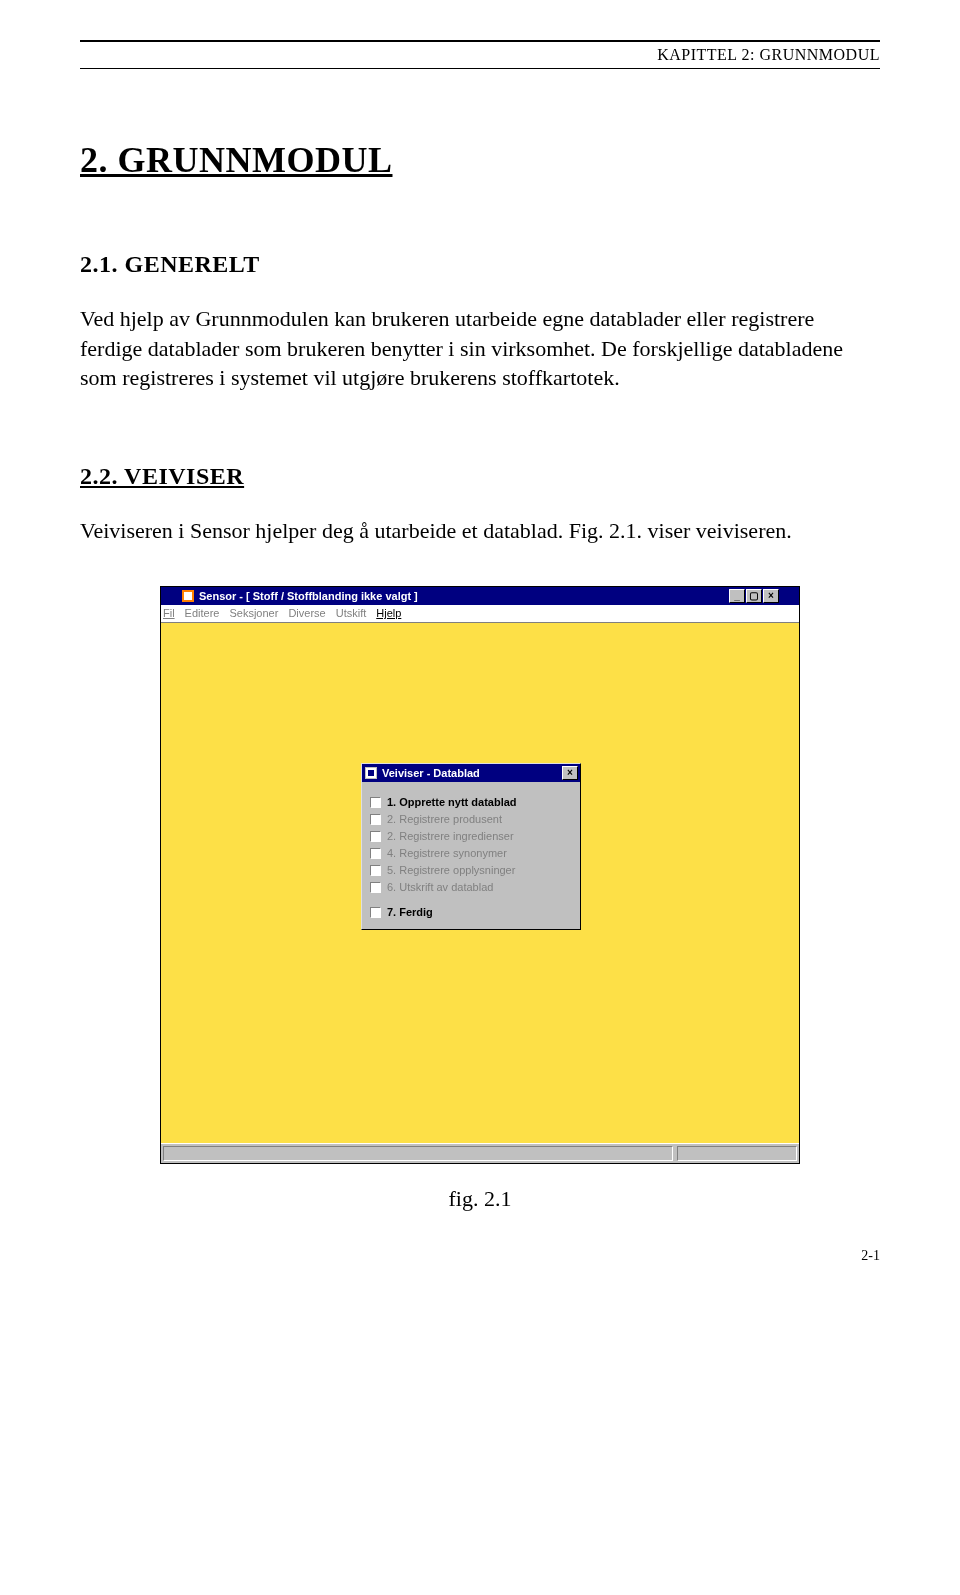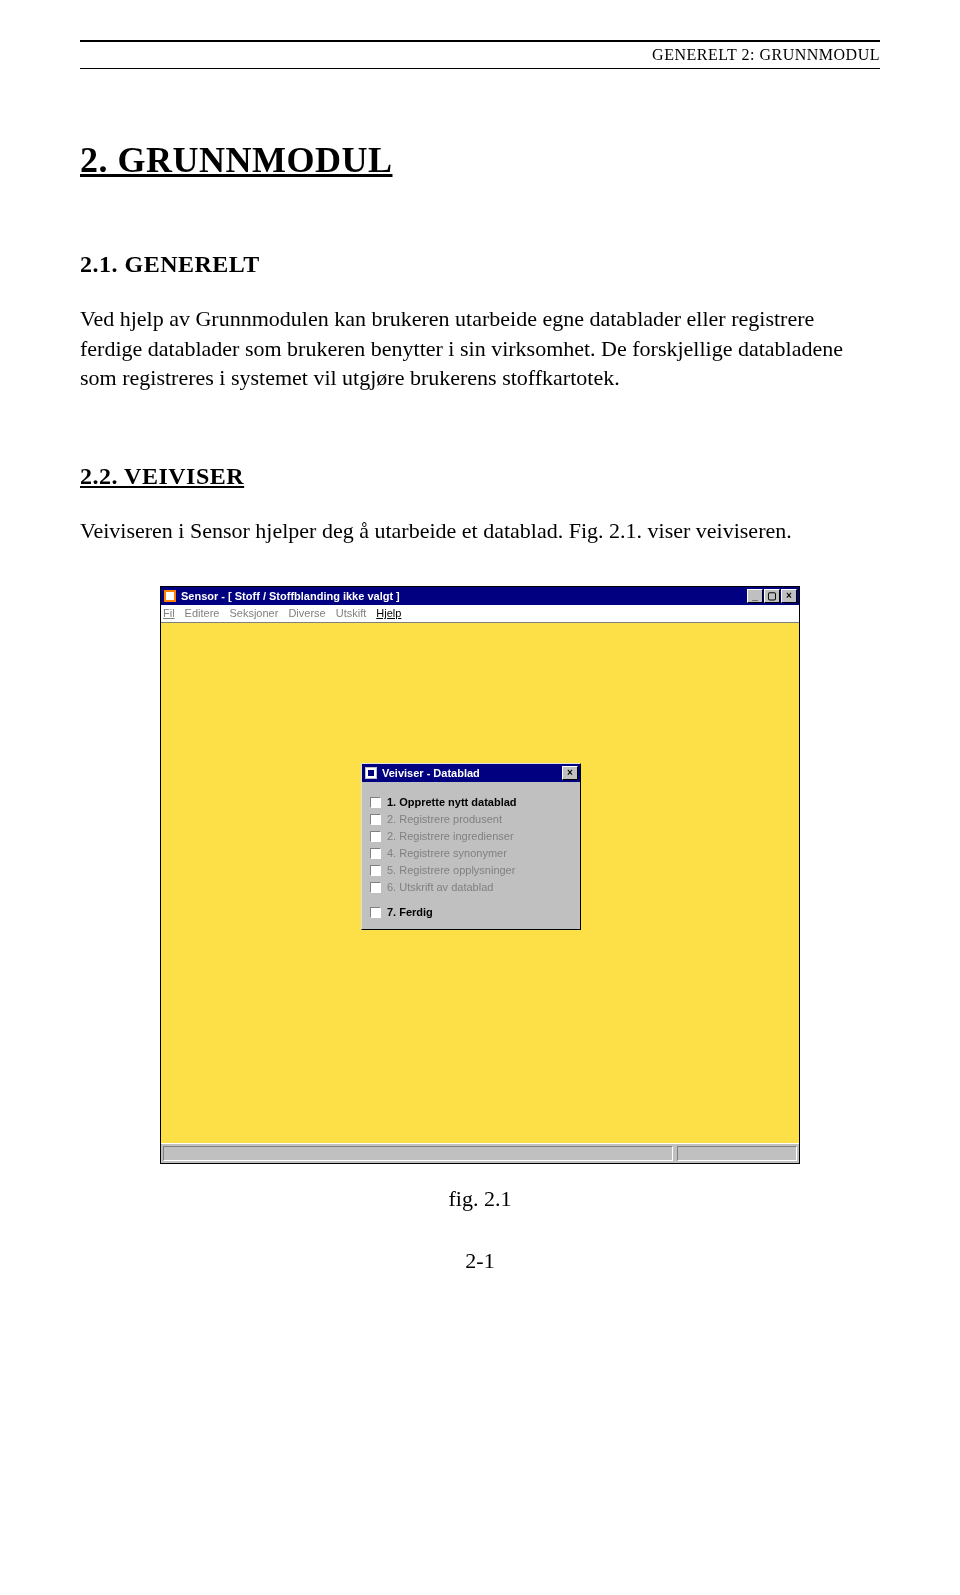--- a/index.html
+++ b/index.html
@@ -37,42 +37,42 @@
     line-height: 1.35;
     margin-top: 26px;
   }
   .h2-underline { text-decoration: underline; }
   .figure-caption {
     text-align: center;
     font-size: 22px;
     margin-top: 22px;
   }
   .page-num {
-    text-align: center;
-    font-size: 22px;
+    text-align: right;
+    font-size: 14px;
     margin-top: 36px;
   }
 
   
   .screenshot {
     width: 640px;
     margin: 40px auto 0 auto;
     background: #c0c0c0;
     border: 1px solid #000;
     font-family: "MS Sans Serif", Tahoma, Arial, sans-serif;
     font-size: 11px;
     color: #000;
   }
   .titlebar {
     background: #000080;
     color: #fff;
     height: 18px;
     display: flex;
     align-items: center;
-    padding: 0 2px;
+    padding: 0 20px;
     font-weight: bold;
   }
   .titlebar .app-icon {
     width: 14px; height: 14px;
     display: inline-flex; align-items: center; justify-content: center;
     margin-right: 4px;
   }
   .titlebar .title-text { flex: 1; font-size: 11px; }
   .titlebar .win-btns { display: flex; gap: 1px; }
   .win-btn {
@@ -141,21 +141,21 @@
     border-top: 1px solid #808080; border-left: 1px solid #808080;
     border-right: 1px solid #fff; border-bottom: 1px solid #fff;
     margin: 2px;
   }
   .status-cell.small { flex: 0 0 120px; }
 </style>
 </head>
 <body>
 
 <div class="header-line-top"></div>
-<div class="chapter-header">GENERELT 2: GRUNNMODUL</div>
+<div class="chapter-header">KAPITTEL 2: GRUNNMODUL</div>
 <div class="header-line-bottom"></div>
 
 <h1>2. GRUNNMODUL</h1>
 
 <h2>2.1. GENERELT</h2>
 <p class="body-text">Ved hjelp av Grunnmodulen kan brukeren utarbeide egne datablader eller registrere ferdige datablader som brukeren benytter i sin virksomhet. De forskjellige databladene som registreres i systemet vil utgjøre brukerens stoffkartotek.</p>
 
 <h2 class="h2-underline">2.2. VEIVISER</h2>
 <p class="body-text">Veiviseren i Sensor hjelper deg å utarbeide et datablad. Fig. 2.1. viser veiviseren.</p>
 

